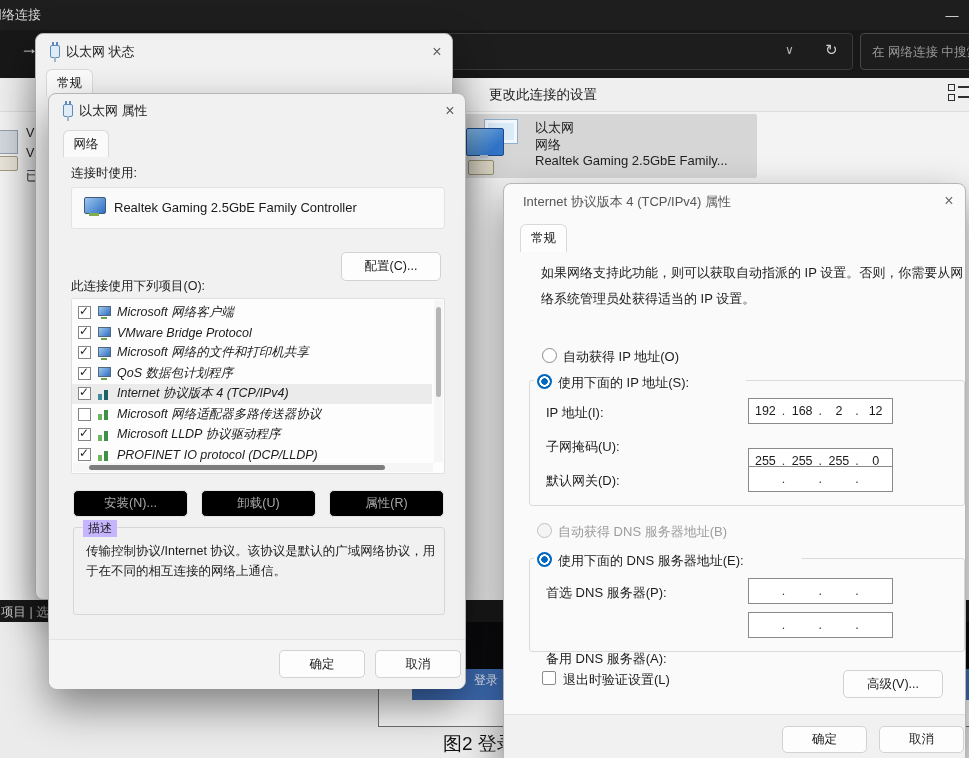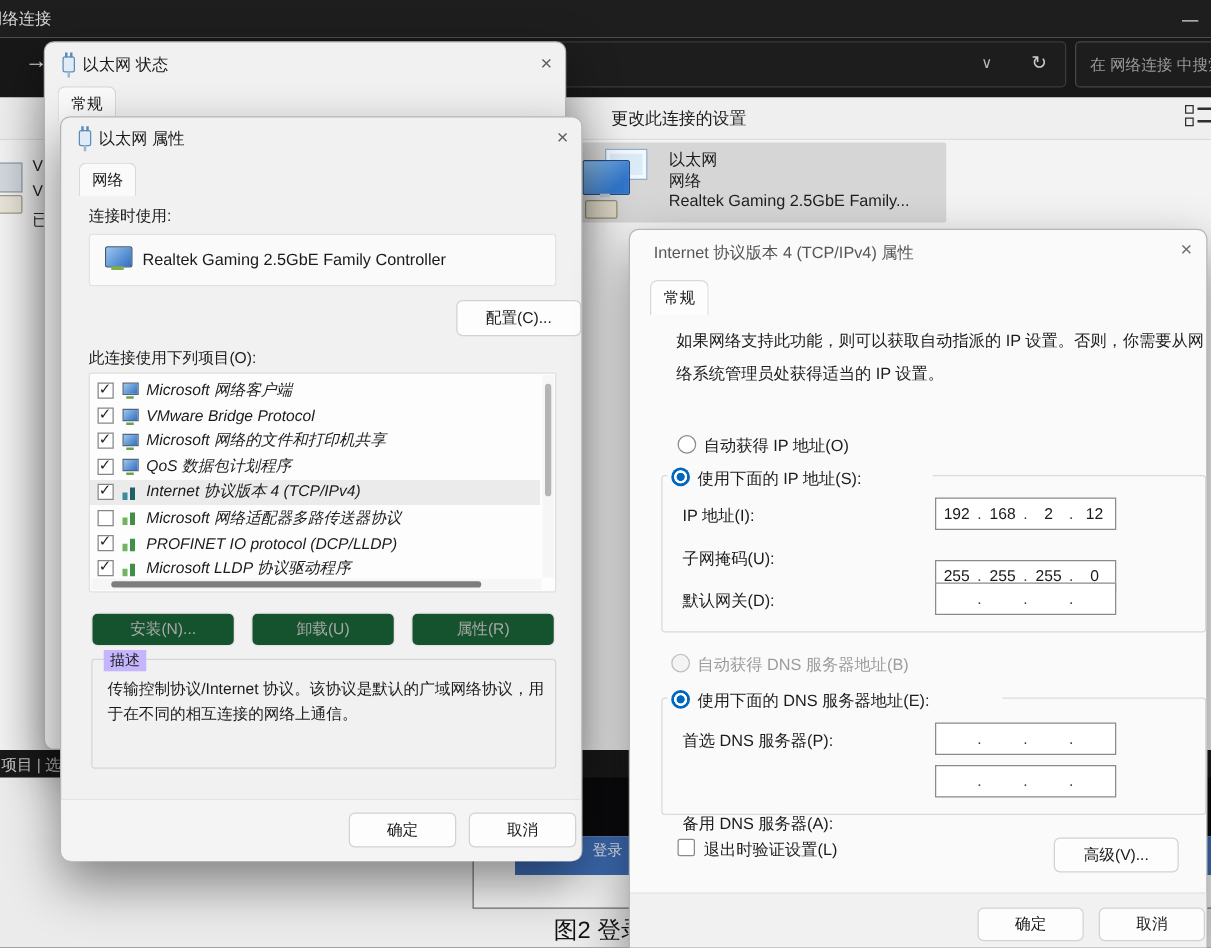--- a/index.html
+++ b/index.html
@@ -3,21 +3,21 @@
 <meta charset="utf-8">
 <style>
   html,body{margin:0;padding:0;background:#555;}
   #page{position:relative;width:969px;height:758px;overflow:hidden;background:#ebebeb;
         font-family:"Liberation Sans","DejaVu Sans",sans-serif;-webkit-font-smoothing:antialiased;}
   .abs{position:absolute;}
   .dlg{position:absolute;border:1px solid #b6b6b6;border-radius:8px;
        box-shadow:0 18px 42px rgba(0,0,0,.45);box-sizing:border-box;}
   .btn{position:absolute;display:flex;align-items:center;justify-content:center;
        background:#fdfdfd;border:1px solid #d2d2d2;border-radius:5px;font-size:12.5px;color:#1b1b1b;box-sizing:border-box;}
-  .btn.dis{color:#a8a8a8;background:#14532d;border-color:#e5e5e5;}
+  .btn.dis{color:#a8a8a8;background:#000000;border-color:#e5e5e5;}
   .tab{position:absolute;display:flex;align-items:center;justify-content:center;
        border:1px solid #d9d9d9;border-bottom:none;border-radius:6px 6px 0 0;
        font-size:12.5px;color:#1b1b1b;box-sizing:border-box;}
   .x{position:absolute;width:26px;height:24px;display:flex;align-items:center;justify-content:center;
      color:#5f5f5f;font-size:16px;line-height:1;}
   .lbl{position:absolute;font-size:12.5px;color:#1c1c1c;white-space:nowrap;}
   .radio{position:absolute;width:15px;height:15px;border-radius:50%;background:#fff;
          border:1px solid #8b8b8b;box-sizing:border-box;}
   .radio.sel{border:none;background:radial-gradient(circle at center,#0067c0 0,#0067c0 3px,#ffffff 3.5px,#ffffff 5px,#0067c0 5.5px);}
   .radio.dis{border-color:#c0c0c0;background:#f4f4f4;}
@@ -135,21 +135,21 @@
     <span class="lbl" style="left:22px;top:71px;">连接时使用:</span>
 
     <div class="abs" style="left:22px;top:93px;width:374px;height:42px;background:#fafafa;border:1px solid #e3e3e3;border-radius:3px;box-sizing:border-box;">
       <div class="abs" style="left:12px;top:9px;width:24px;height:22px;">
         <i class="abs" style="left:0;top:0;width:20px;height:15px;background:linear-gradient(135deg,#9cc6ee,#2f6fc4);border:1px solid #3c5a7a;border-radius:2px;"></i>
         <i class="abs" style="left:5px;top:16px;width:10px;height:3px;background:#7fae4f;"></i>
       </div>
       <span class="abs nowrap" style="left:42px;top:12px;font-size:13px;color:#1a1a1a;">Realtek Gaming 2.5GbE Family Controller</span>
     </div>
 
-    <div class="btn" style="left:292px;top:146px;width:100px;height:29px;margin-left:24px;">配置(C)...</div>
+    <div class="btn" style="left:292px;top:158px;width:100px;height:29px;">配置(C)...</div>
 
     <span class="lbl" style="left:22px;top:184px;">此连接使用下列项目(O):</span>
 
     <div class="listbox" style="left:22px;top:204px;width:374px;height:176px;">
       <div style="padding-top:3px;font-style:italic;">
         <div class="lrow">
           <span class="cb on"></span>
             <span class="lico ic-adapter"></span>
             <span class="ltxt">Microsoft 网络客户端</span>
         </div>
@@ -174,26 +174,26 @@
             <span class="ltxt">Internet 协议版本 4 (TCP/IPv4)</span>
         </div>
         <div class="lrow">
           <span class="cb"></span>
             <span class="lico ic-protocol-green"></span>
             <span class="ltxt">Microsoft 网络适配器多路传送器协议</span>
         </div>
         <div class="lrow">
           <span class="cb on"></span>
             <span class="lico ic-protocol-green"></span>
+            <span class="ltxt">Microsoft LLDP 协议驱动程序</span>
+        </div>
+        <div class="lrow">
+          <span class="cb on"></span>
+            <span class="lico ic-protocol-green"></span>
             <span class="ltxt">PROFINET IO protocol (DCP/LLDP)</span>
-        </div>
-        <div class="lrow">
-          <span class="cb on"></span>
-            <span class="lico ic-protocol-green"></span>
-            <span class="ltxt">Microsoft LLDP 协议驱动程序</span>
         </div>
       </div>
       <div class="abs" style="right:1px;top:1px;width:9px;bottom:11px;background:#f6f6f6;">
         <i class="abs" style="left:2px;top:7px;width:5px;height:90px;background:#b5b5b5;border-radius:3px;"></i>
       </div>
       <div class="abs" style="left:1px;right:11px;bottom:1px;height:9px;background:#f6f6f6;">
         <i class="abs" style="left:16px;top:2px;width:296px;height:5px;background:#7d7d7d;border-radius:3px;"></i>
       </div>
     </div>
 

